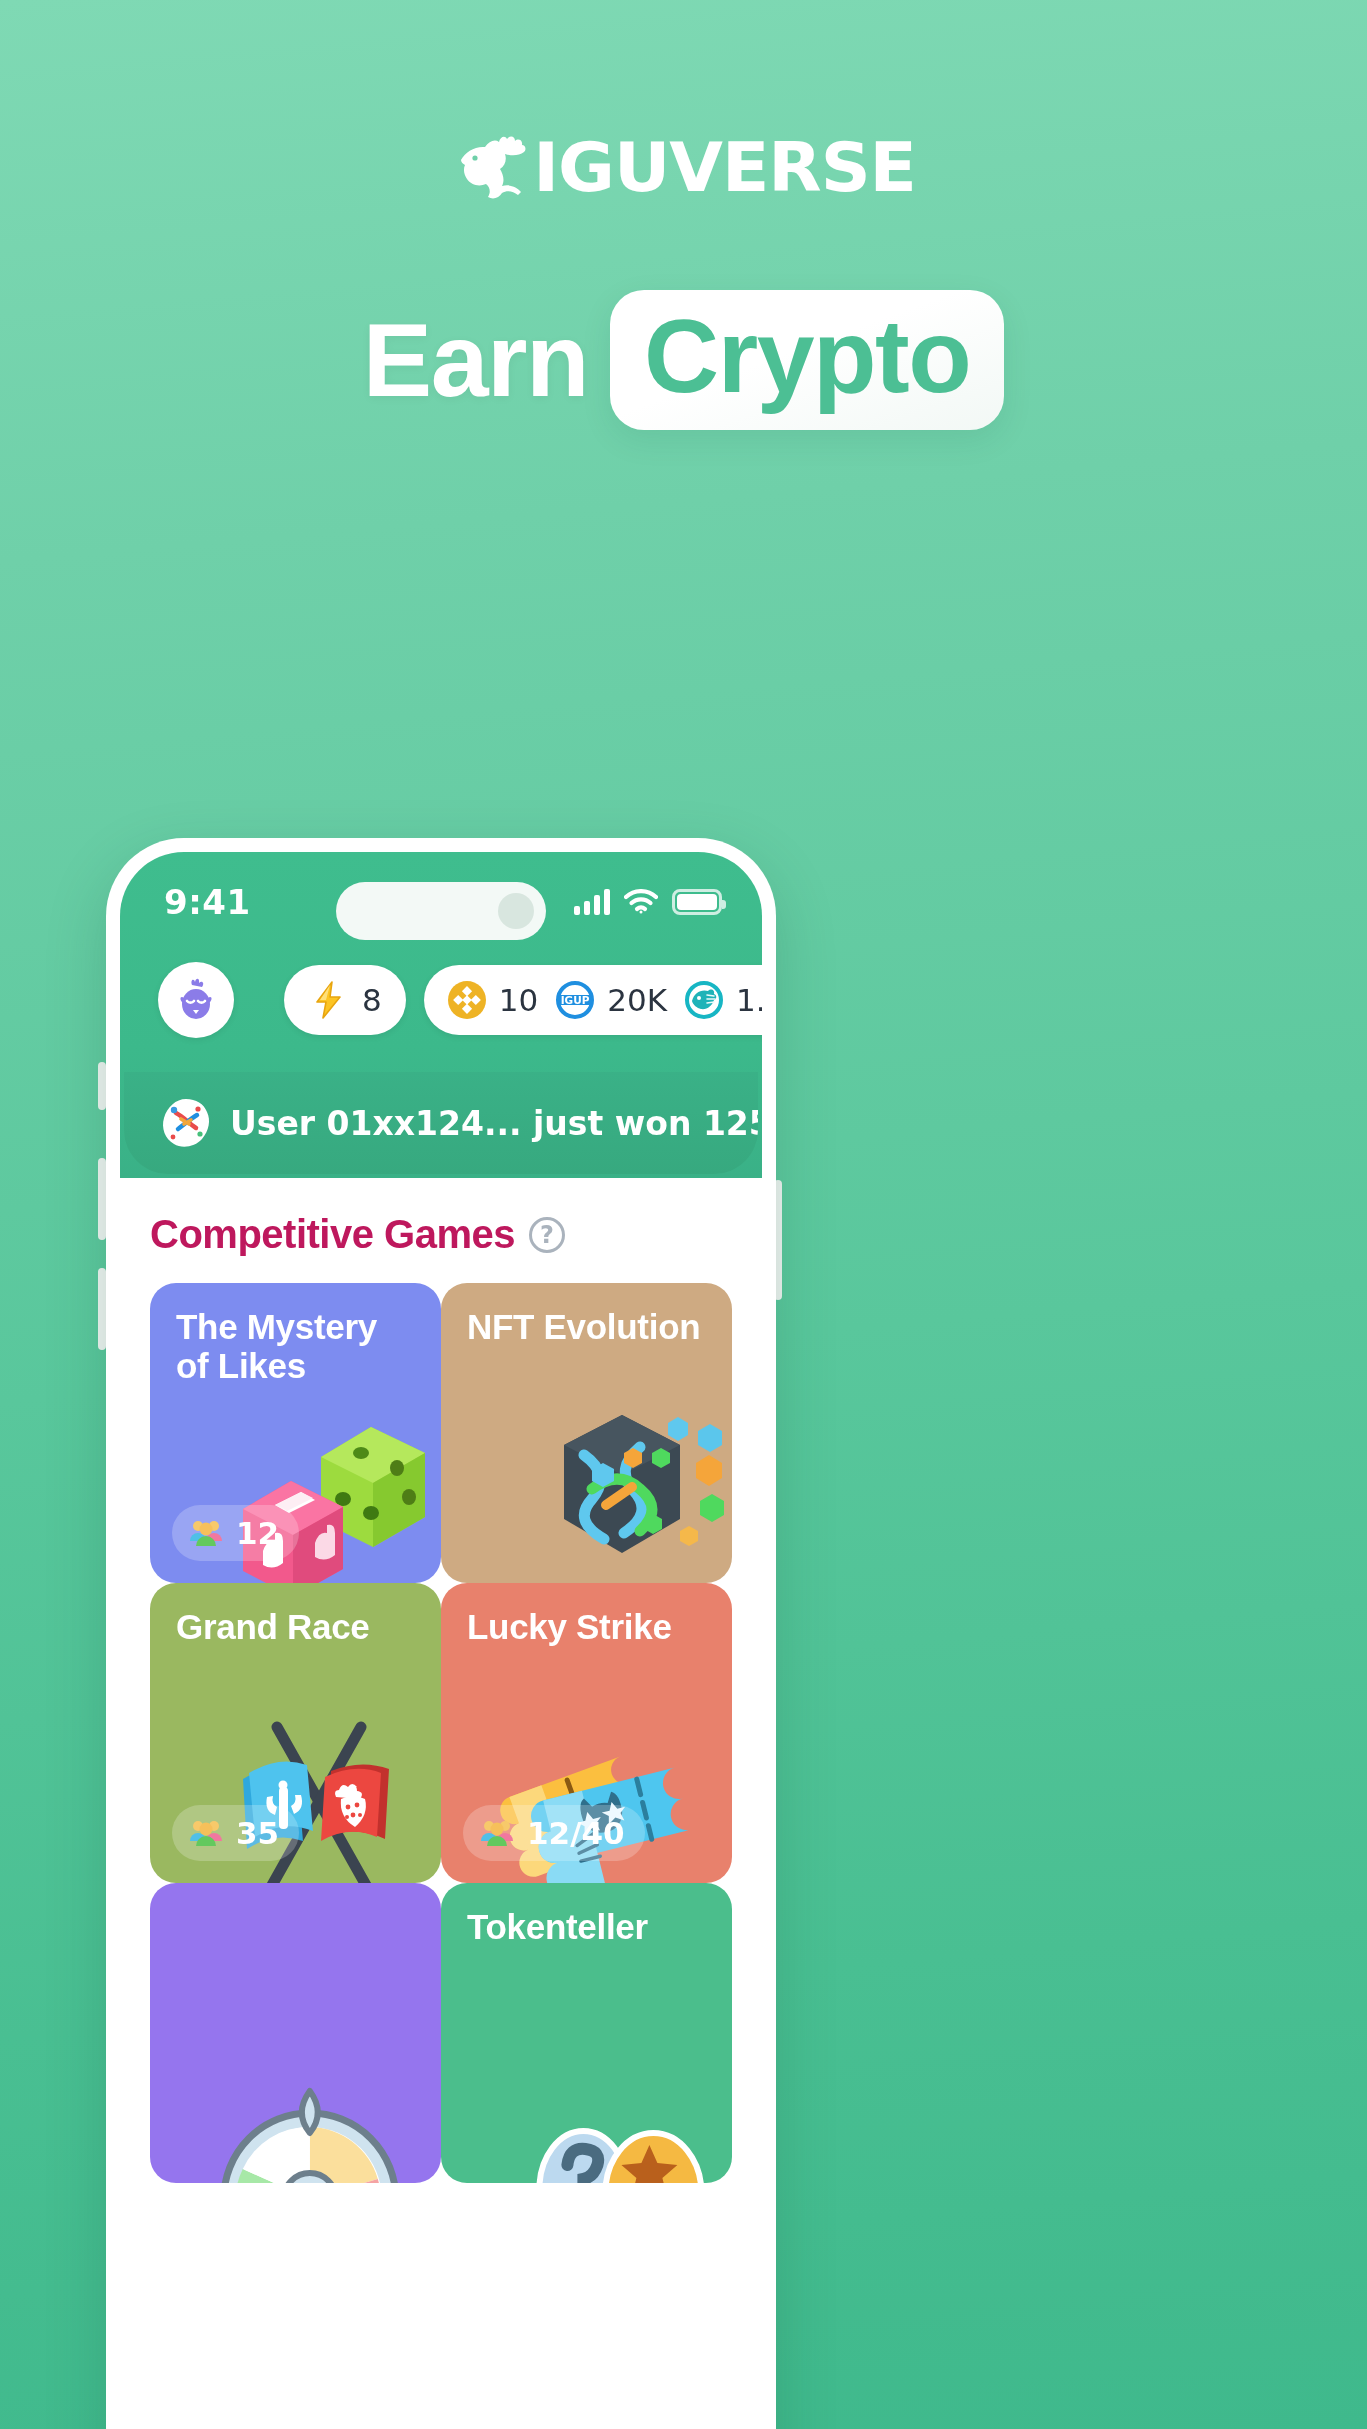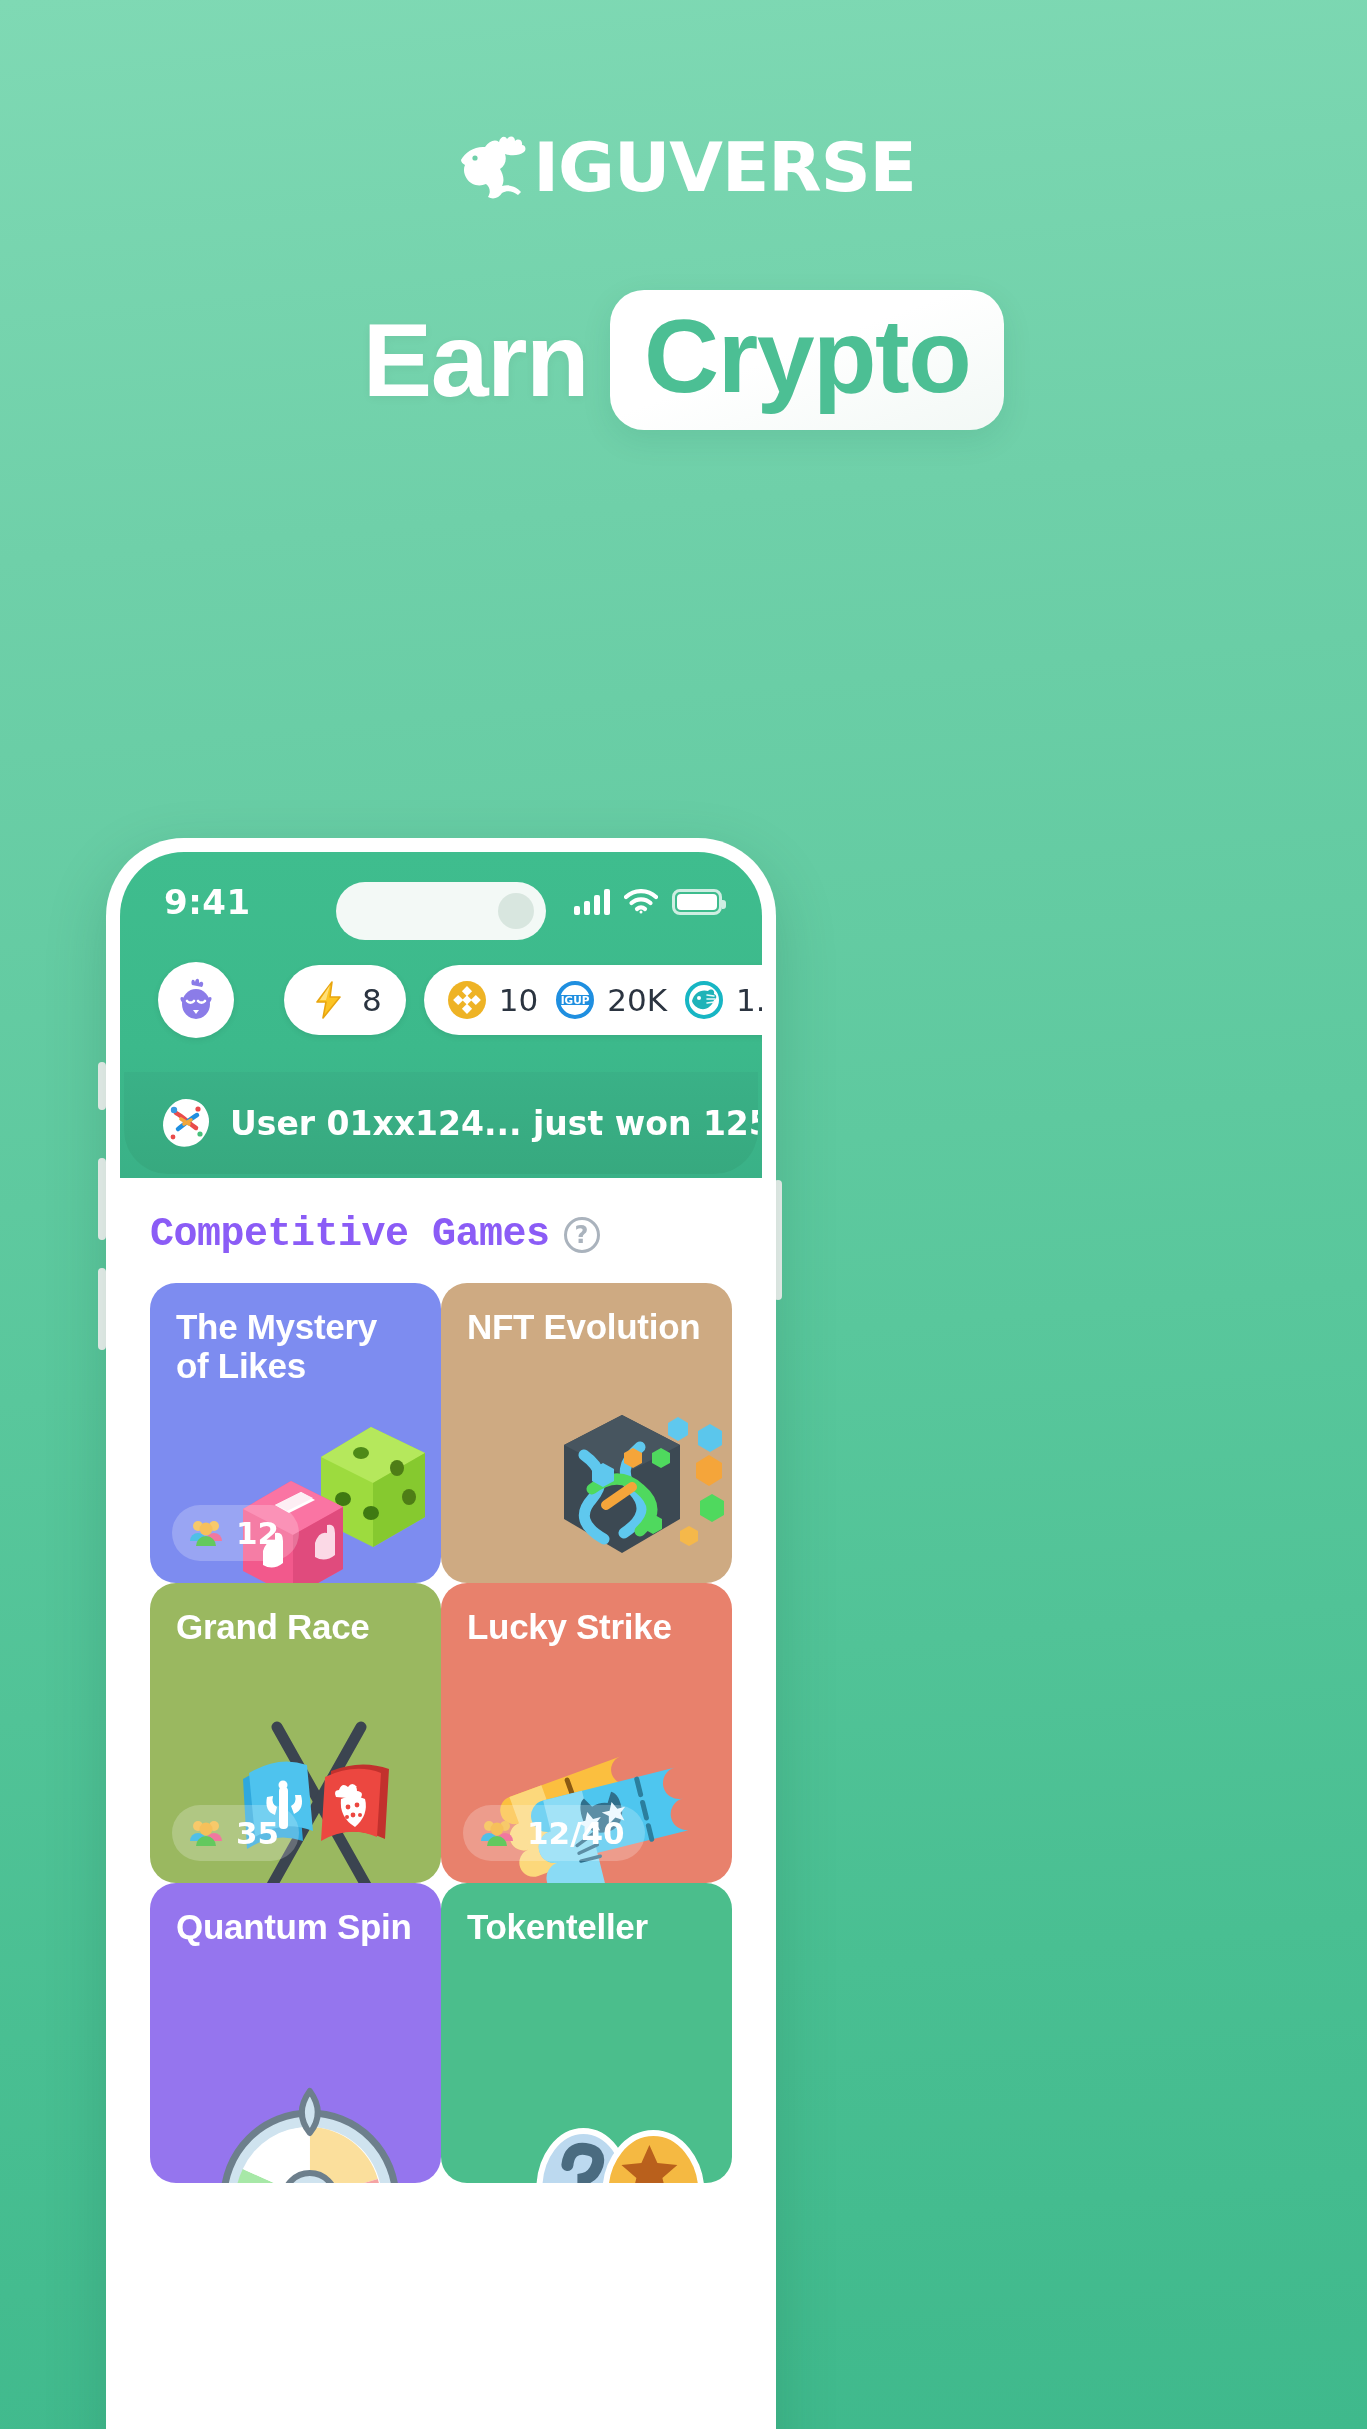--- a/index.html
+++ b/index.html
@@ -173,22 +173,22 @@
     mask-image: linear-gradient(90deg, #000 78%, rgba(0,0,0,0.15) 100%);
   }
 
   
   .content { padding: 34px 30px 0 30px; background: #ffffff; }
   .section-head {
     display: flex; align-items: center; gap: 14px;
     margin-bottom: 26px;
   }
   .section-title {
-    font-size: 40px; font-weight: 700; color: #8b5cf6;
-    font-family: Liberation Mono, monospace;
+    font-size: 40px; font-weight: 700; color: #be185d;
+    font-family: Liberation Sans, sans-serif;
     letter-spacing: -0.5px;
   }
   .help-icon {
     width: 36px; height: 36px; border-radius: 50%;
     border: 3px solid #aab3bd; color: #aab3bd;
     display: flex; align-items: center; justify-content: center;
     font-size: 24px; font-weight: 700; line-height: 1;
     font-family: "DejaVu Sans", sans-serif;
   }
 
@@ -486,21 +486,20 @@
             <circle cx="28" cy="13" r="5" fill="#f7c96a"></circle>
                 <path d="M20 28 a8 8 0 0 1 16 0 z" fill="#f1789f"></path>
             <circle cx="20" cy="16" r="6.5" fill="#f6c05a"></circle>
                 <path d="M10 33 a10 10 0 0 1 20 0 z" fill="#63c95e"></path>
           </svg>
           <span class="pcount">12/40</span>
         </div>
       </div>
 
       <div class="card" style="background:#9575ee;">
-        <div class="card-title">Quantum Spin</div>
         <svg class="card-art" style="left:50%; transform:translateX(-44%); bottom:-126px; width:230px; height:230px;" viewBox="0 0 230 230">
           <circle cx="115" cy="120" r="86" fill="#cfe3ef" stroke="#6d7f8c" stroke-width="7"></circle>
           <circle cx="115" cy="120" r="72" fill="#ffffff"></circle>
           <path d="M115 120 L115 48 A72 72 0 0 1 183 100 Z" fill="#fbdf9c"></path>
           <path d="M115 120 L183 100 A72 72 0 0 1 160 177 Z" fill="#f5a3a3"></path>
           <path d="M115 120 L160 177 A72 72 0 0 1 76 184 Z" fill="#cfe3ef"></path>
           <path d="M115 120 L76 184 A72 72 0 0 1 48 90 Z" fill="#a7e8a7"></path>
           <path d="M115 120 L48 90 A72 72 0 0 1 115 48 Z" fill="#ffffff"></path>
           <circle cx="115" cy="120" r="26" fill="#cfe3ef" stroke="#6d7f8c" stroke-width="6"></circle>
           <path d="M115 12 q16 22 0 42 q-16 -20 0 -42 z" fill="#cfe3ef" stroke="#6d7f8c" stroke-width="6" stroke-linejoin="round"></path>

